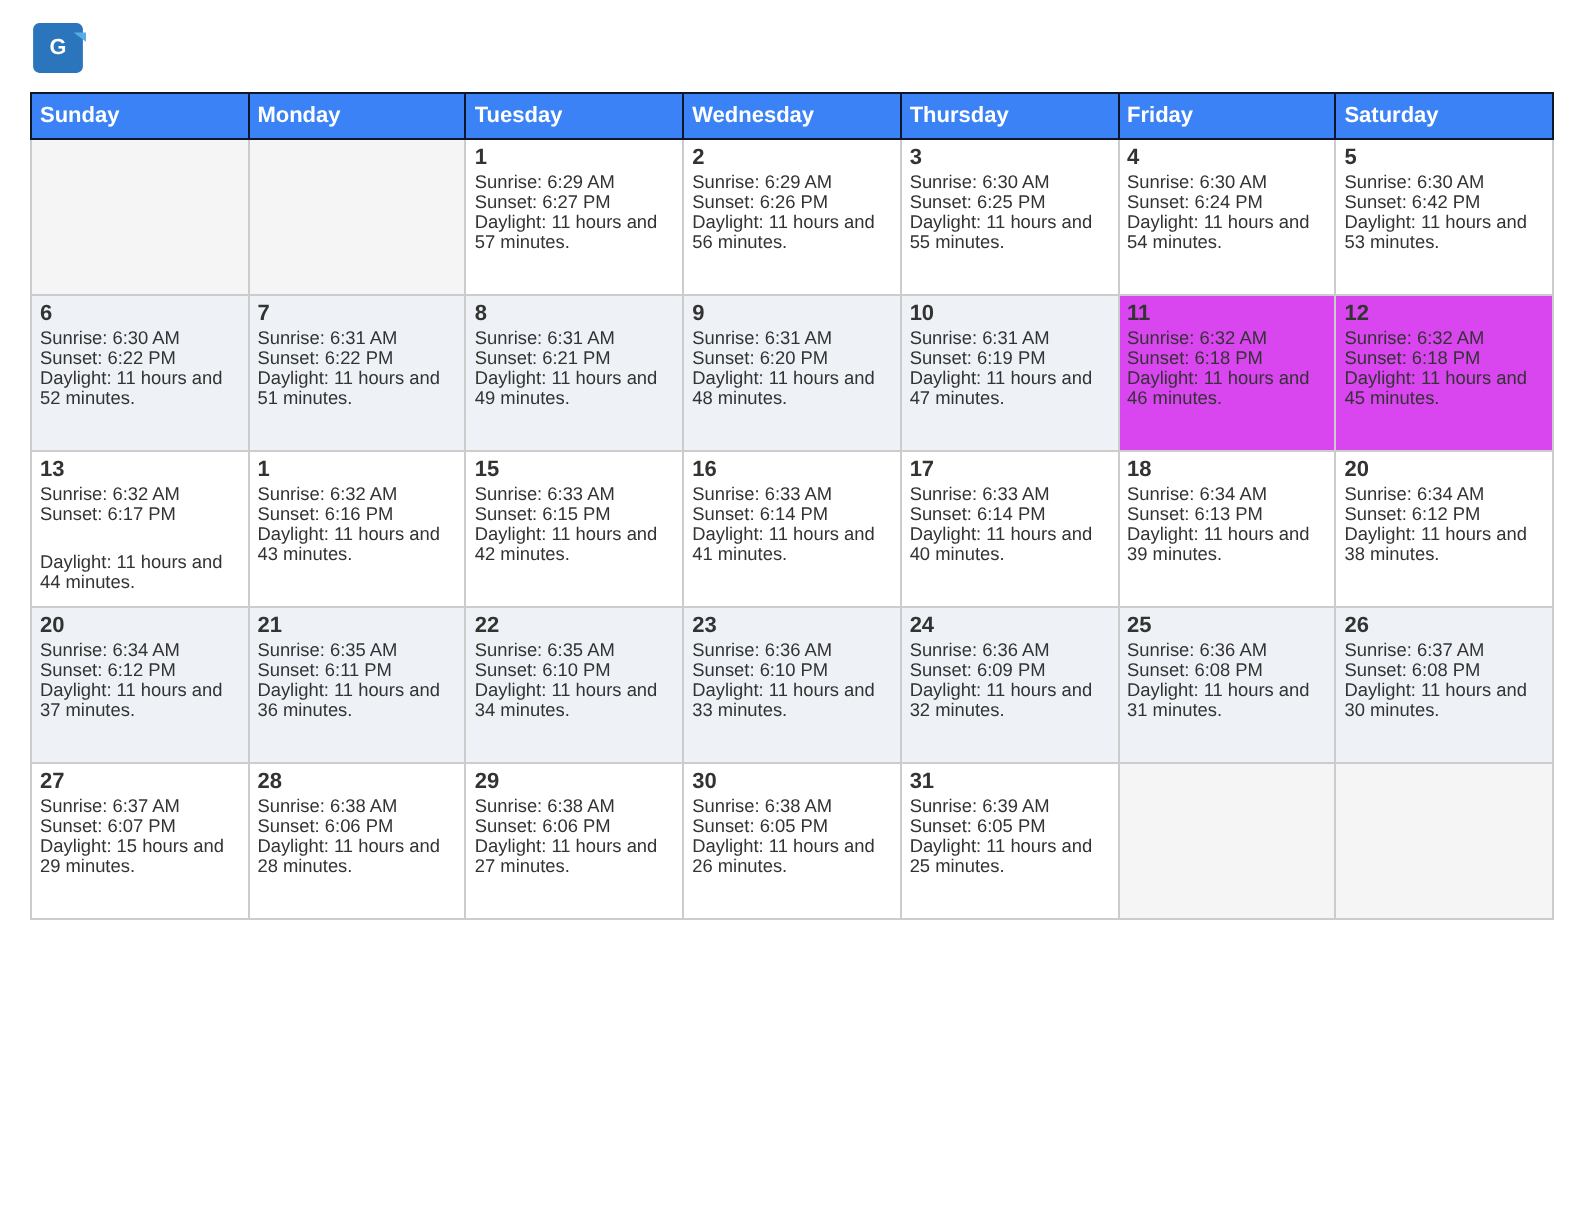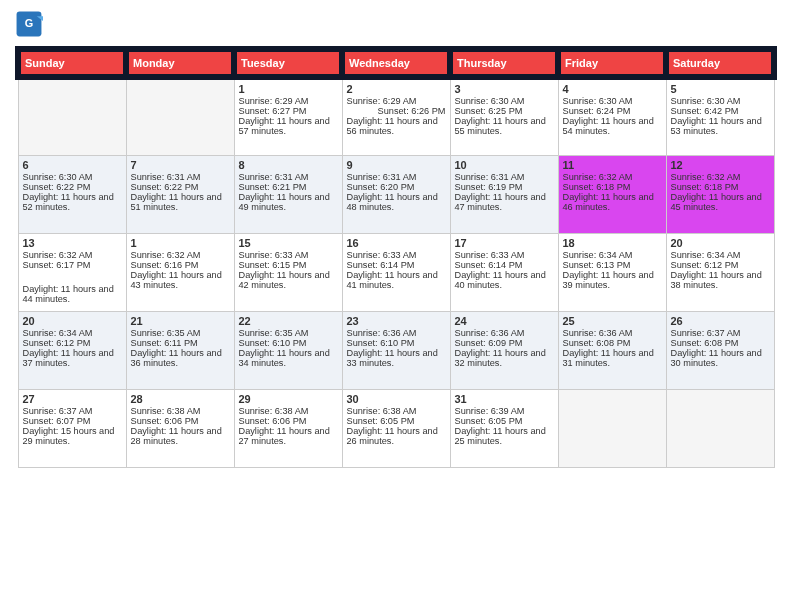--- a/index.html
+++ b/index.html
@@ -52,27 +52,27 @@
     .subtitle {
       font-size: 13px;
       color: #555;
     }
     table {
       width: 100%;
       border-collapse: collapse;
       table-layout: fixed;
     }
     thead tr th {
-      background-color: #ef4444;
+      background-color: #3b82f6;
       color: #fff;
       font-size: 11px;
       font-weight: bold;
       padding: 5px 4px;
       text-align: left;
-      border: 6px solid #0f172a;
+      border: 1px solid #0f172a;
     }
     tbody tr td {
       border: 1px solid #ccc;
       vertical-align: top;
       padding: 3px 4px;
       font-size: 9.2px;
       color: #333;
       height: 78px;
     }
     tbody tr td .day-num {
@@ -132,21 +132,21 @@
           <td class="empty"></td>
           <td style="background-color: rgb(255, 255, 255);">
             <span class="day-num">1</span>
             <span style="display: block;">Sunrise: 6:29 AM</span>
             <span style="display: block;">Sunset: 6:27 PM</span>
             <span style="display: block;">Daylight: 11 hours and 57 minutes.</span>
           </td>
           <td style="background-color: rgb(255, 255, 255);">
             <span class="day-num">2</span>
             <span style="display: block;">Sunrise: 6:29 AM</span>
-            <span style="display: block; text-align: right;">Sunset: 6:26 PM</span>
+            <span style="display: block;">Sunset: 6:26 PM</span>
             <span style="display: block;">Daylight: 11 hours and 56 minutes.</span>
           </td>
           <td style="background-color: rgb(255, 255, 255);">
             <span class="day-num">3</span>
             <span style="display: block;">Sunrise: 6:30 AM</span>
             <span style="display: block;">Sunset: 6:25 PM</span>
             <span style="display: block;">Daylight: 11 hours and 55 minutes.</span>
           </td>
           <td style="background-color: rgb(255, 255, 255);">
             <span class="day-num">4</span>

